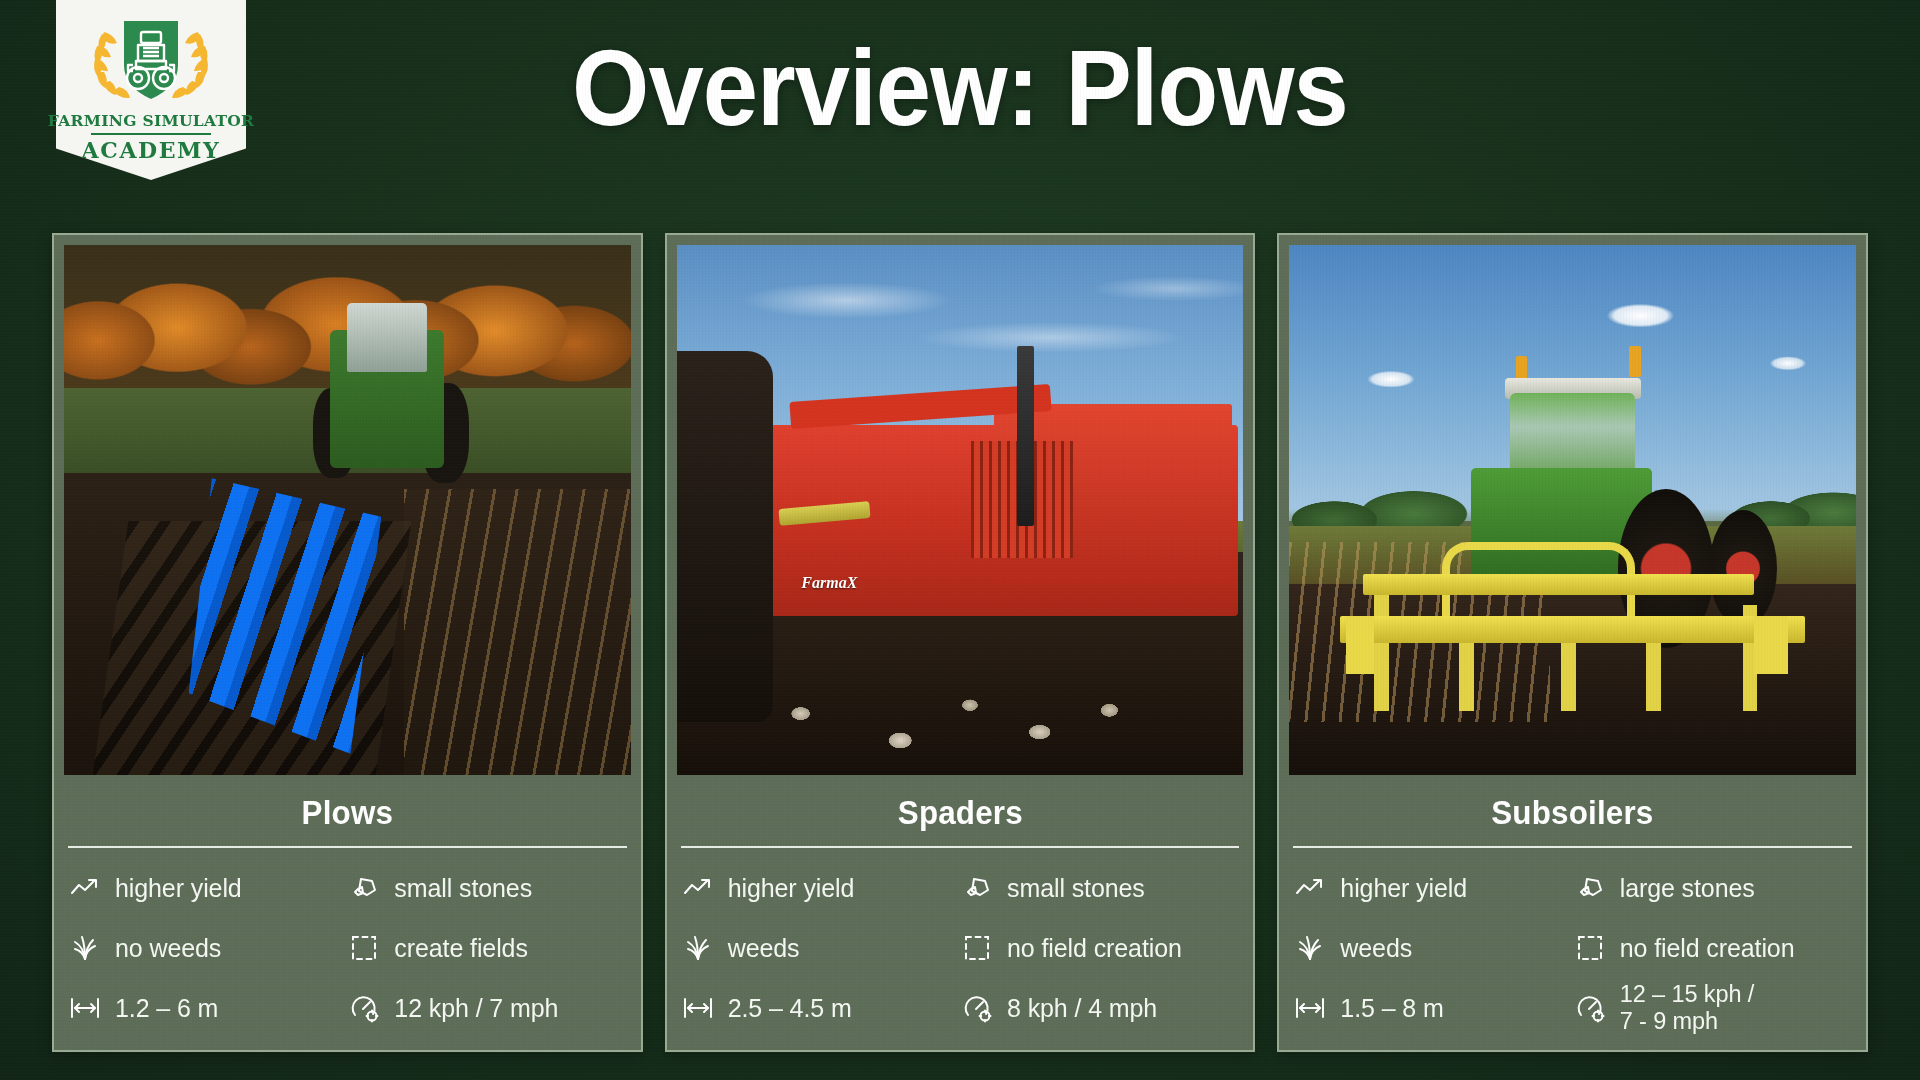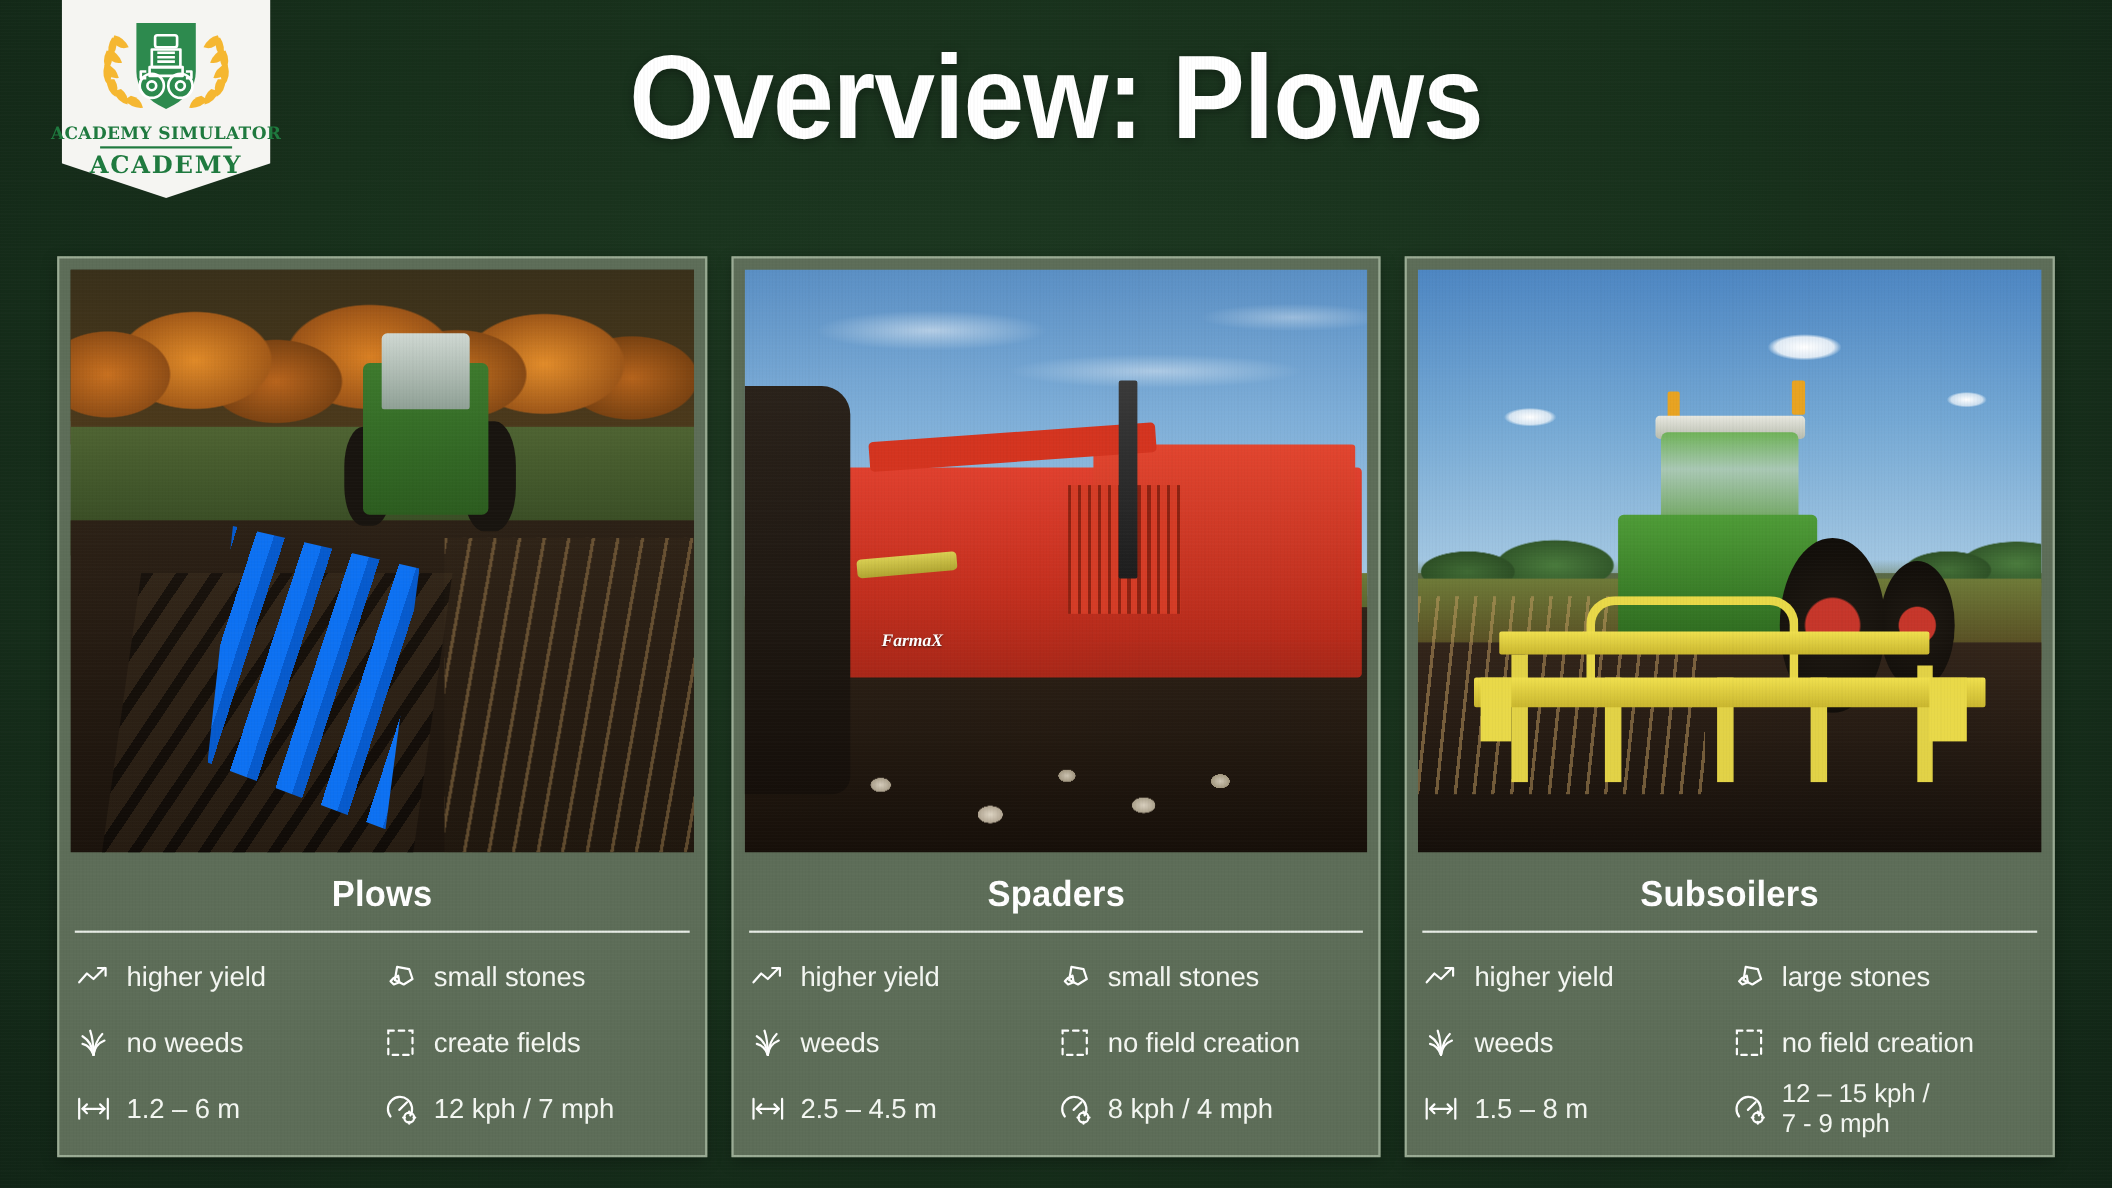--- a/index.html
+++ b/index.html
@@ -322,21 +322,21 @@
           <path d="M67 40 h16 M67 44 h16 M67 48 h16"></path>
           <path d="M60 53 h30 v8 h-30 z"></path>
           <circle cx="62" cy="70" r="11"></circle>
           <circle cx="88" cy="70" r="11"></circle>
           <circle cx="62" cy="70" r="4"></circle>
           <circle cx="88" cy="70" r="4"></circle>
           <path d="M57 57 h-5 v6 h5 M93 57 h5 v6 h-5"></path>
         </g>
       </svg>
     </div>
-    <div class="logo-line1">ACADEMY SIMULATOR</div>
+    <div class="logo-line1">FARMING SIMULATOR</div>
     <div class="logo-rule"></div>
     <div class="logo-line2">ACADEMY</div>
   </div>
 </div>
 
 <h1 class="page-title">Overview: Plows</h1>
 
 <div class="cards">
 
   <div class="card">

